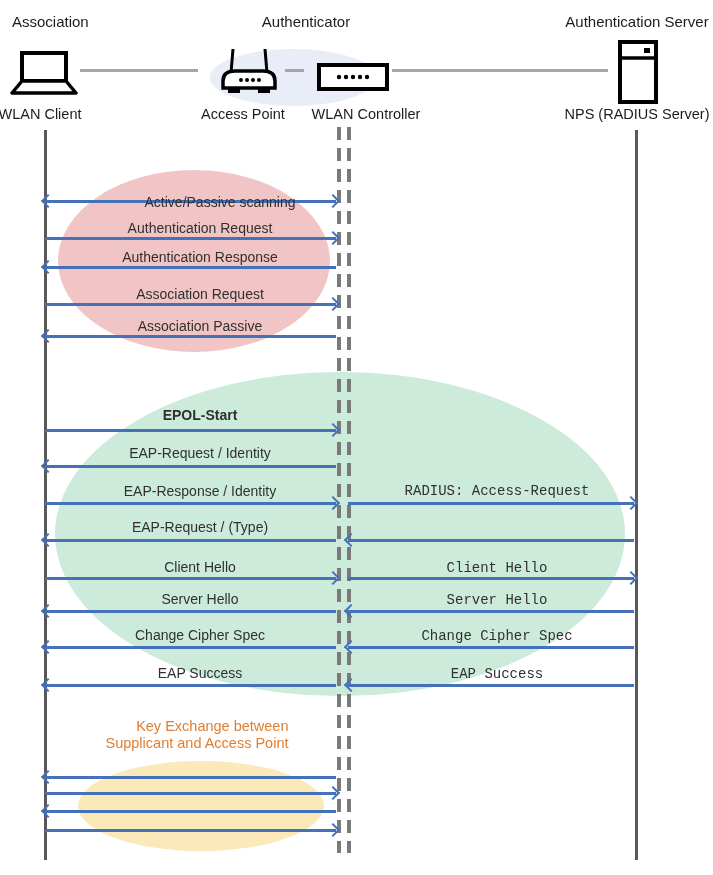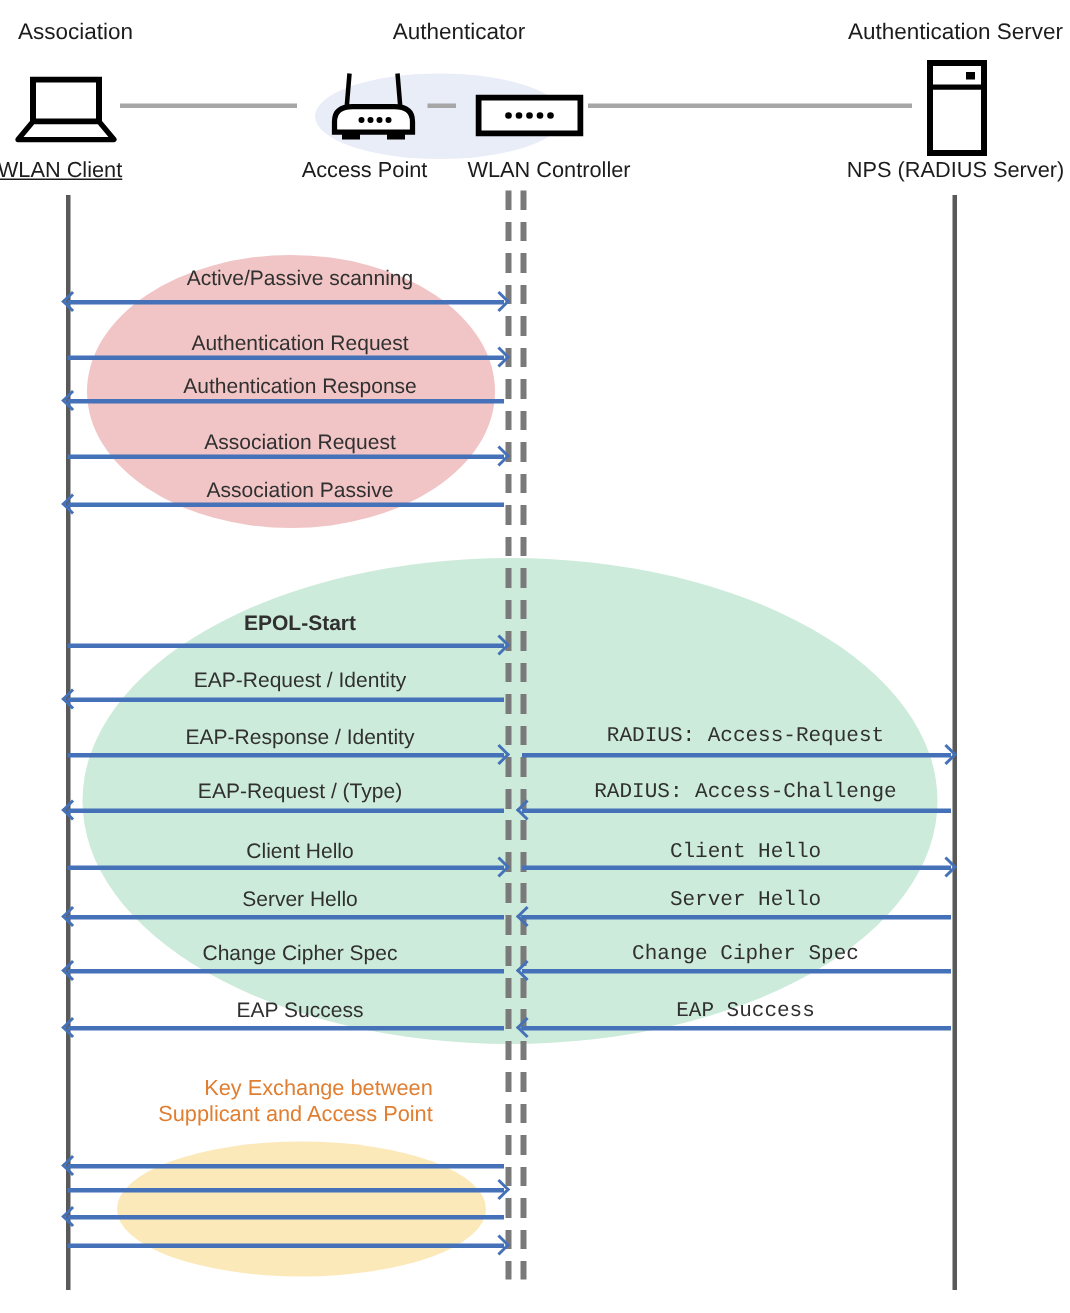--- a/index.html
+++ b/index.html
@@ -86,40 +86,40 @@
     </svg>
   </div>
   <div class="icon" style="left:618px;top:40px;">
     <svg width="40" height="64" viewBox="0 0 40 64">
       <rect x="2" y="2" width="36" height="60" fill="#fff" stroke="#000" stroke-width="4"></rect>
       <line x1="2" y1="18" x2="38" y2="18" stroke="#000" stroke-width="3.5"></line>
       <rect x="26" y="8" width="6" height="5" fill="#000"></rect>
     </svg>
   </div>
 
-  <div class="node-label" style="left:40px;text-decoration:underline;">WLAN Client</div>
+  <div class="node-label" style="left:40px;">WLAN Client</div>
   <div class="node-label" style="left:243px;">Access Point</div>
   <div class="node-label" style="left:366px;">WLAN Controller</div>
   <div class="node-label" style="left:637px;">NPS (RADIUS Server)</div>
 
   <div class="phase-ellipse ellipse-1"></div>
   <div class="phase-ellipse ellipse-2"></div>
   <div class="phase-ellipse ellipse-3"></div>
 
   <div class="lifeline" style="left:44px;"></div>
   <div class="dashline" style="left:337px;"></div>
   <div class="dashline" style="left:347px;"></div>
   <div class="lifeline" style="left:635px;"></div>
 
   <div class="phase-title title-3">
     <div>Key Exchange between</div>
     <div>Supplicant and Access Point</div>
   </div>
 
-  <div class="msg-label lane-l" style="top:176px;">Active/Passive scanning</div>
+  <div class="msg-label lane-l" style="top:193px;margin-left:20px;">Active/Passive scanning</div>
   <div class="arrow span-l ah-l ah-r" style="top:200px;"></div>
 
   <div class="msg-label lane-l" style="top:219px;">Authentication Request</div>
   <div class="arrow span-l ah-r" style="top:237px;"></div>
 
   <div class="msg-label lane-l" style="top:248px;">Authentication Response</div>
   <div class="arrow span-l ah-l" style="top:266px;"></div>
 
   <div class="msg-label lane-l" style="top:285px;">Association Request</div>
   <div class="arrow span-l ah-r" style="top:303px;"></div>
@@ -133,21 +133,20 @@
   <div class="msg-label lane-l" style="top:444px;">EAP-Request / Identity</div>
   <div class="arrow span-l ah-l" style="top:465px;"></div>
 
   <div class="msg-label lane-l" style="top:482px;">EAP-Response / Identity</div>
   <div class="arrow span-l ah-r" style="top:502px;"></div>
   <div class="msg-label lane-r" style="top:482px;">RADIUS: Access-Request</div>
   <div class="arrow span-r ah-r" style="top:502px;"></div>
 
   <div class="msg-label lane-l" style="top:518px;">EAP-Request / (Type)</div>
   <div class="arrow span-l ah-l" style="top:539px;"></div>
-  <div class="msg-label lane-r" style="top:519px;">RADIUS: Access-Challenge</div>
   <div class="arrow span-r ah-l" style="top:539px;"></div>
 
   <div class="msg-label lane-l" style="top:558px;">Client Hello</div>
   <div class="arrow span-l ah-r" style="top:577px;"></div>
   <div class="msg-label lane-r" style="top:559px;">Client Hello</div>
   <div class="arrow span-r ah-r" style="top:577px;"></div>
 
   <div class="msg-label lane-l" style="top:590px;">Server Hello</div>
   <div class="arrow span-l ah-l" style="top:610px;"></div>
   <div class="msg-label lane-r" style="top:591px;">Server Hello</div>

